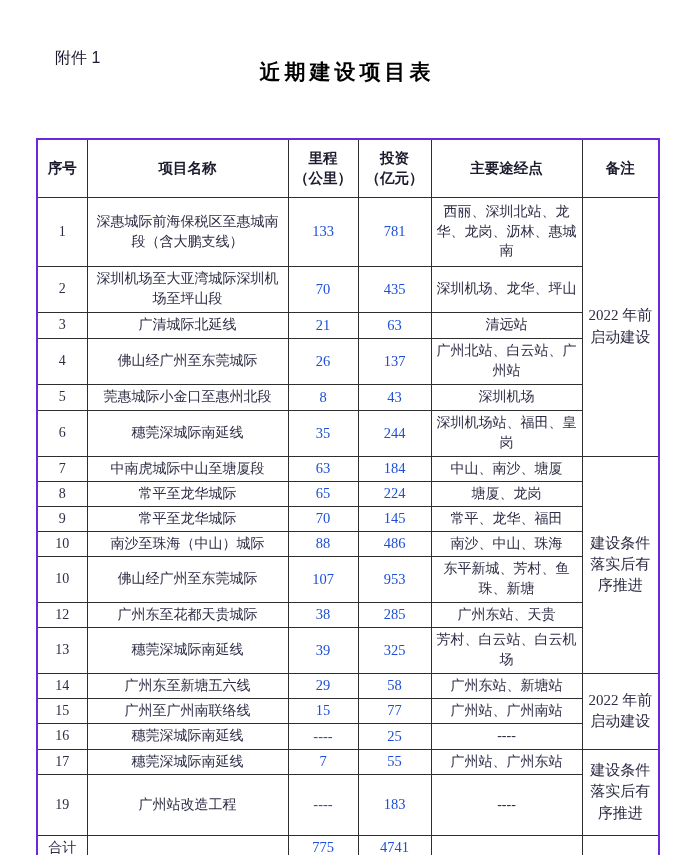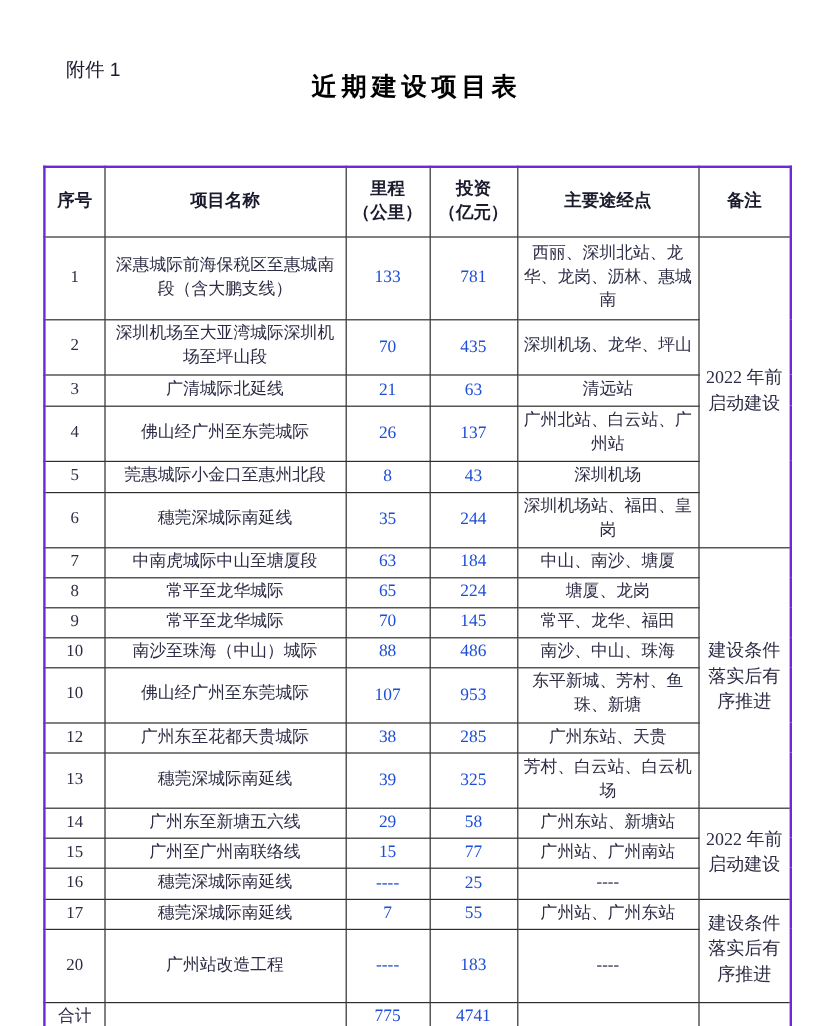--- a/index.html
+++ b/index.html
@@ -204,21 +204,21 @@
       </tr>
       <tr class="h25">
         <td>17</td>
         <td>穗莞深城际南延线</td>
         <td class="num">7</td>
         <td class="num">55</td>
         <td>广州站、广州东站</td>
         <td class="remark" rowspan="2">建设条件落实后有序推进</td>
       </tr>
       <tr class="h61">
-        <td>20</td>
+        <td>19</td>
         <td>广州站改造工程</td>
         <td class="num">----</td>
         <td class="num">183</td>
         <td>----</td>
       </tr>
       <tr class="h26">
         <td>合计</td>
         <td></td>
         <td class="num">775</td>
         <td class="num">4741</td>

